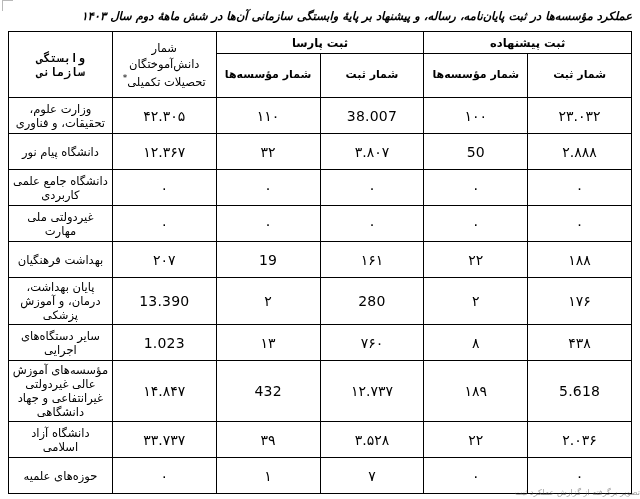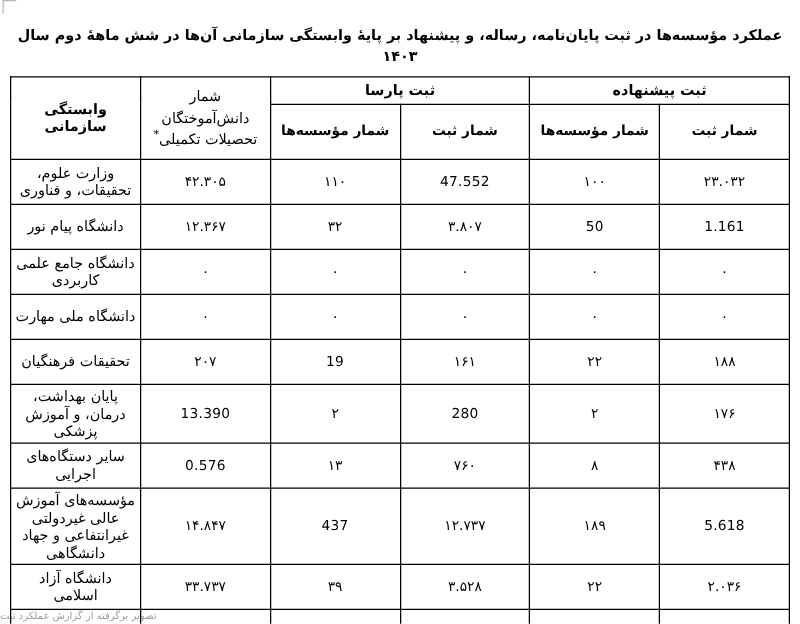--- a/index.html
+++ b/index.html
@@ -15,26 +15,26 @@
     overflow: hidden;
   }
   .page {
     width: 640px;
     height: 499px;
     position: relative;
     box-sizing: border-box;
     padding: 6px 8px 0 8px;
   }
   .title {
-    text-align: center;
     font-size: 11.5px;
     font-weight: bold;
     line-height: 1.5;
-    margin: 14px 0 6px 0;
+    margin: 2px 0 6px 0;
     letter-spacing: 0;
+    font-style: italic;
   }
   table.data {
     width: 624px;
     border-collapse: collapse;
     table-layout: fixed;
     font-size: 11px;
   }
   table.data th, table.data td {
     border: 1px solid #000000;
     text-align: center;
@@ -62,34 +62,35 @@
     text-align: right;
     padding-right: 8px;
     font-size: 11.5px;
     width: 220px;
     margin-left: 48px;
   }
   .hdr-org {
     text-align: center;
     font-weight: bold;
     font-size: 11.5px;
+    font-family: Liberation Mono, monospace;
   }
   tbody tr td {
     height: 31px;
   }
   .num {
-    font-size: 11px;
+    font-size: 14px;
     letter-spacing: 0.2px;
   }
   .footnote {
     position: absolute;
     bottom: 2px;
     left: 0;
     right: 0;
-    text-align: left;
+    text-align: right;
     font-size: 8px;
     color: #4a4a4a;
     opacity: 0.55;
     letter-spacing: 0.3px;
   }
   .star {
     font-size: 9px;
     vertical-align: super;
   }
   .corner-mark {
@@ -125,78 +126,78 @@
         <th>شمار ثبت</th>
         <th>شمار مؤسسه‌ها</th>
         <th>شمار ثبت</th>
         <th>شمار مؤسسه‌ها</th>
       </tr>
     </thead>
     <tbody>
       <tr>
         <td class="num">۲۳.۰۳۲</td>
         <td class="num">۱۰۰</td>
-        <td class="num">47.552</td>
+        <td class="num">38.007</td>
         <td class="num">۱۱۰</td>
         <td class="num">۴۲.۳۰۵</td>
         <td class="col-org">وزارت علوم، تحقیقات، و فناوری</td>
       </tr>
       <tr>
-        <td class="num">1.161</td>
+        <td class="num">۲.۸۸۸</td>
         <td class="num">50</td>
         <td class="num">۳.۸۰۷</td>
         <td class="num">۳۲</td>
         <td class="num">۱۲.۳۶۷</td>
         <td class="col-org">دانشگاه پیام نور</td>
       </tr>
       <tr>
         <td class="num">۰</td>
         <td class="num">۰</td>
         <td class="num">۰</td>
         <td class="num">۰</td>
         <td class="num">۰</td>
         <td class="col-org">دانشگاه جامع علمی کاربردی</td>
       </tr>
       <tr>
         <td class="num">۰</td>
         <td class="num">۰</td>
         <td class="num">۰</td>
         <td class="num">۰</td>
         <td class="num">۰</td>
-        <td class="col-org">دانشگاه ملی مهارت</td>
+        <td class="col-org">غیردولتی ملی مهارت</td>
       </tr>
       <tr>
         <td class="num">۱۸۸</td>
         <td class="num">۲۲</td>
         <td class="num">۱۶۱</td>
         <td class="num">19</td>
         <td class="num">۲۰۷</td>
-        <td class="col-org">تحقیقات فرهنگیان</td>
+        <td class="col-org">بهداشت فرهنگیان</td>
       </tr>
       <tr>
         <td class="num">۱۷۶</td>
         <td class="num">۲</td>
         <td class="num">280</td>
         <td class="num">۲</td>
         <td class="num">13.390</td>
         <td class="col-org">پایان بهداشت، درمان، و آموزش پزشکی</td>
       </tr>
       <tr>
         <td class="num">۴۳۸</td>
         <td class="num">۸</td>
         <td class="num">۷۶۰</td>
         <td class="num">۱۳</td>
-        <td class="num">0.576</td>
+        <td class="num">1.023</td>
         <td class="col-org">سایر دستگاه‌های اجرایی</td>
       </tr>
       <tr>
         <td class="num">5.618</td>
         <td class="num">۱۸۹</td>
         <td class="num">۱۲.۷۳۷</td>
-        <td class="num">437</td>
+        <td class="num">432</td>
         <td class="num">۱۴.۸۴۷</td>
         <td class="col-org">مؤسسه‌های آموزش عالی غیردولتی غیرانتفاعی و جهاد دانشگاهی</td>
       </tr>
       <tr>
         <td class="num">۲.۰۳۶</td>
         <td class="num">۲۲</td>
         <td class="num">۳.۵۲۸</td>
         <td class="num">۳۹</td>
         <td class="num">۳۳.۷۳۷</td>
         <td class="col-org">دانشگاه آزاد اسلامی</td>

